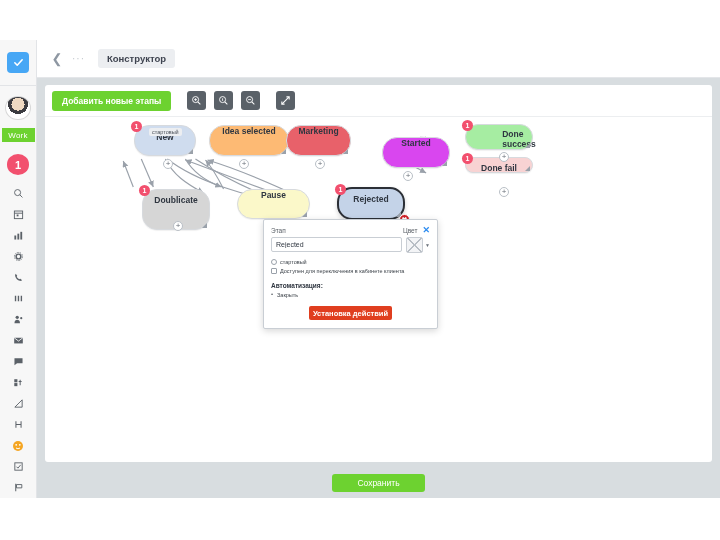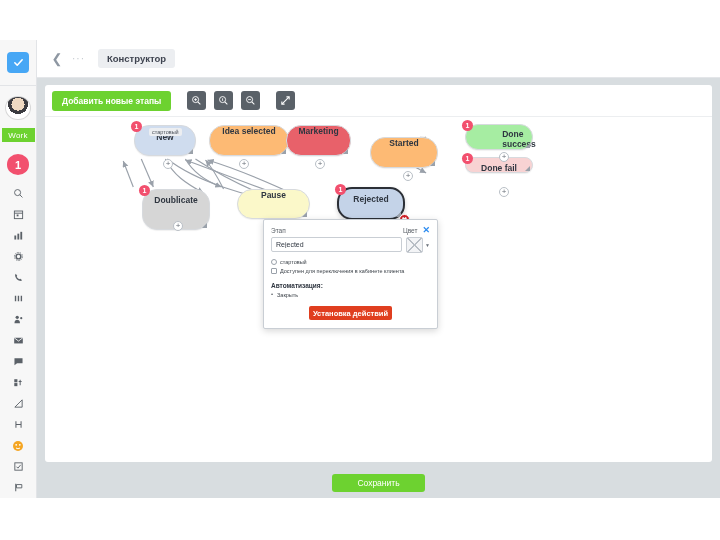--- a/index.html
+++ b/index.html
@@ -447,21 +447,21 @@
       <div class="node" style="left:127px;top:8px;width:80px;height:31px;background:#fdba74;">
         <span>Idea selected</span>
         <span class="grip"></span>
       </div>
 
       <div class="node" style="left:204px;top:8px;width:65px;height:31px;background:#e8616a;">
         <span>Marketing</span>
         <span class="grip"></span>
       </div>
 
-      <div class="node" style="left:288px;top:20px;width:68px;height:31px;background:#fdba74;">
+      <div class="node" style="left:300px;top:20px;width:68px;height:31px;background:#d946ef;">
         <span>Started</span>
         <span class="grip"></span>
       </div>
 
       <div class="node" style="left:383px;top:7px;width:68px;height:26px;background:#a6eda2;padding-left:40px;">
         <span class="badge">1</span>
         <span style="margin-top:4px;">Done success</span>
         <span class="grip"></span>
       </div>
 

